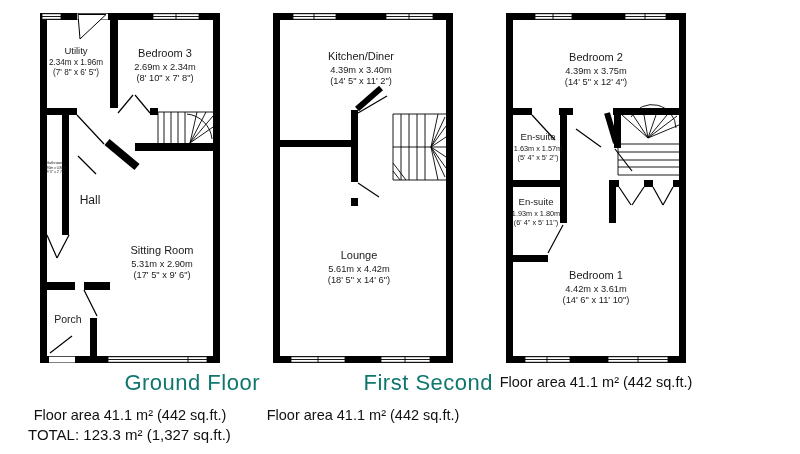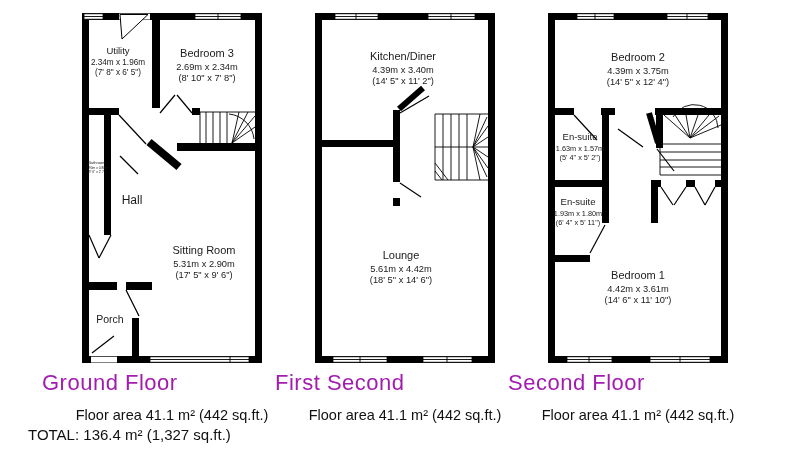--- a/index.html
+++ b/index.html
@@ -1,20 +1,20 @@
 <!DOCTYPE html>
 <html><head>
 <meta charset="utf-8">
 <style>
   html,body{margin:0;padding:0;background:#fff;}
   body{width:800px;height:454px;position:relative;font-family:"Liberation Sans","DejaVu Sans",sans-serif;color:#1a1a1a;overflow:hidden;}
-  .plans{display:flex;gap:53px;padding:13px 0 0 82px;align-items:flex-start;}
+  .plans{display:flex;gap:53px;padding:13px 0 0 40px;align-items:flex-start;}
   .floor-col{width:180px;flex:0 0 180px;}
   .floor-col svg{display:block;}
-  .floor-title{width:260px;margin:7px 0 0 -40px;text-align:left;font-size:22px;color:#a21caf;letter-spacing:0.5px;white-space:nowrap;}
+  .floor-title{width:260px;margin:7px 0 0 -40px;text-align:right;font-size:22px;color:#0f766e;letter-spacing:0.5px;white-space:nowrap;}
   .floor-area{width:260px;margin:11px 0 0 -40px;text-align:center;font-size:14.5px;color:#111;white-space:nowrap;}
   .total-line{position:absolute;left:28px;top:426px;font-size:15px;color:#111;white-space:nowrap;}
   
   .w{fill:#000;}
   .wl{stroke:#000;stroke-width:8;fill:none;}
   .wl6{stroke:#000;stroke-width:6;fill:none;}
   .tl{stroke:#000;stroke-width:0.9;fill:none;}
   .dl{stroke:#000;stroke-width:1.2;fill:none;}
   .win{fill:#fff;stroke:#000;stroke-width:0.8;}
   .gap{fill:#fff;stroke:none;}
@@ -263,19 +263,18 @@
           <text class="sd" x="30" y="203">1.93m x 1.80m</text>
           <text class="sd" x="30" y="212">(6' 4" x 5' 11")</text>
         </g>
         <g>
           <text class="rn" x="90" y="266">Bedroom 1</text>
           <text class="rd" x="90" y="279">4.42m x 3.61m</text>
           <text class="rd" x="90" y="290">(14' 6" x 11' 10")</text>
         </g>
       </g>
     </svg>
-    <div class="floor-title">Second Floor</div>
     <div class="floor-area">Floor area 41.1 m² (442 sq.ft.)</div>
   </div>
 
 </div>
 
-<div class="total-line">TOTAL: 136.4 m² (1,327 sq.ft.)</div>
+<div class="total-line">TOTAL: 123.3 m² (1,327 sq.ft.)</div>
 
 </body></html>

